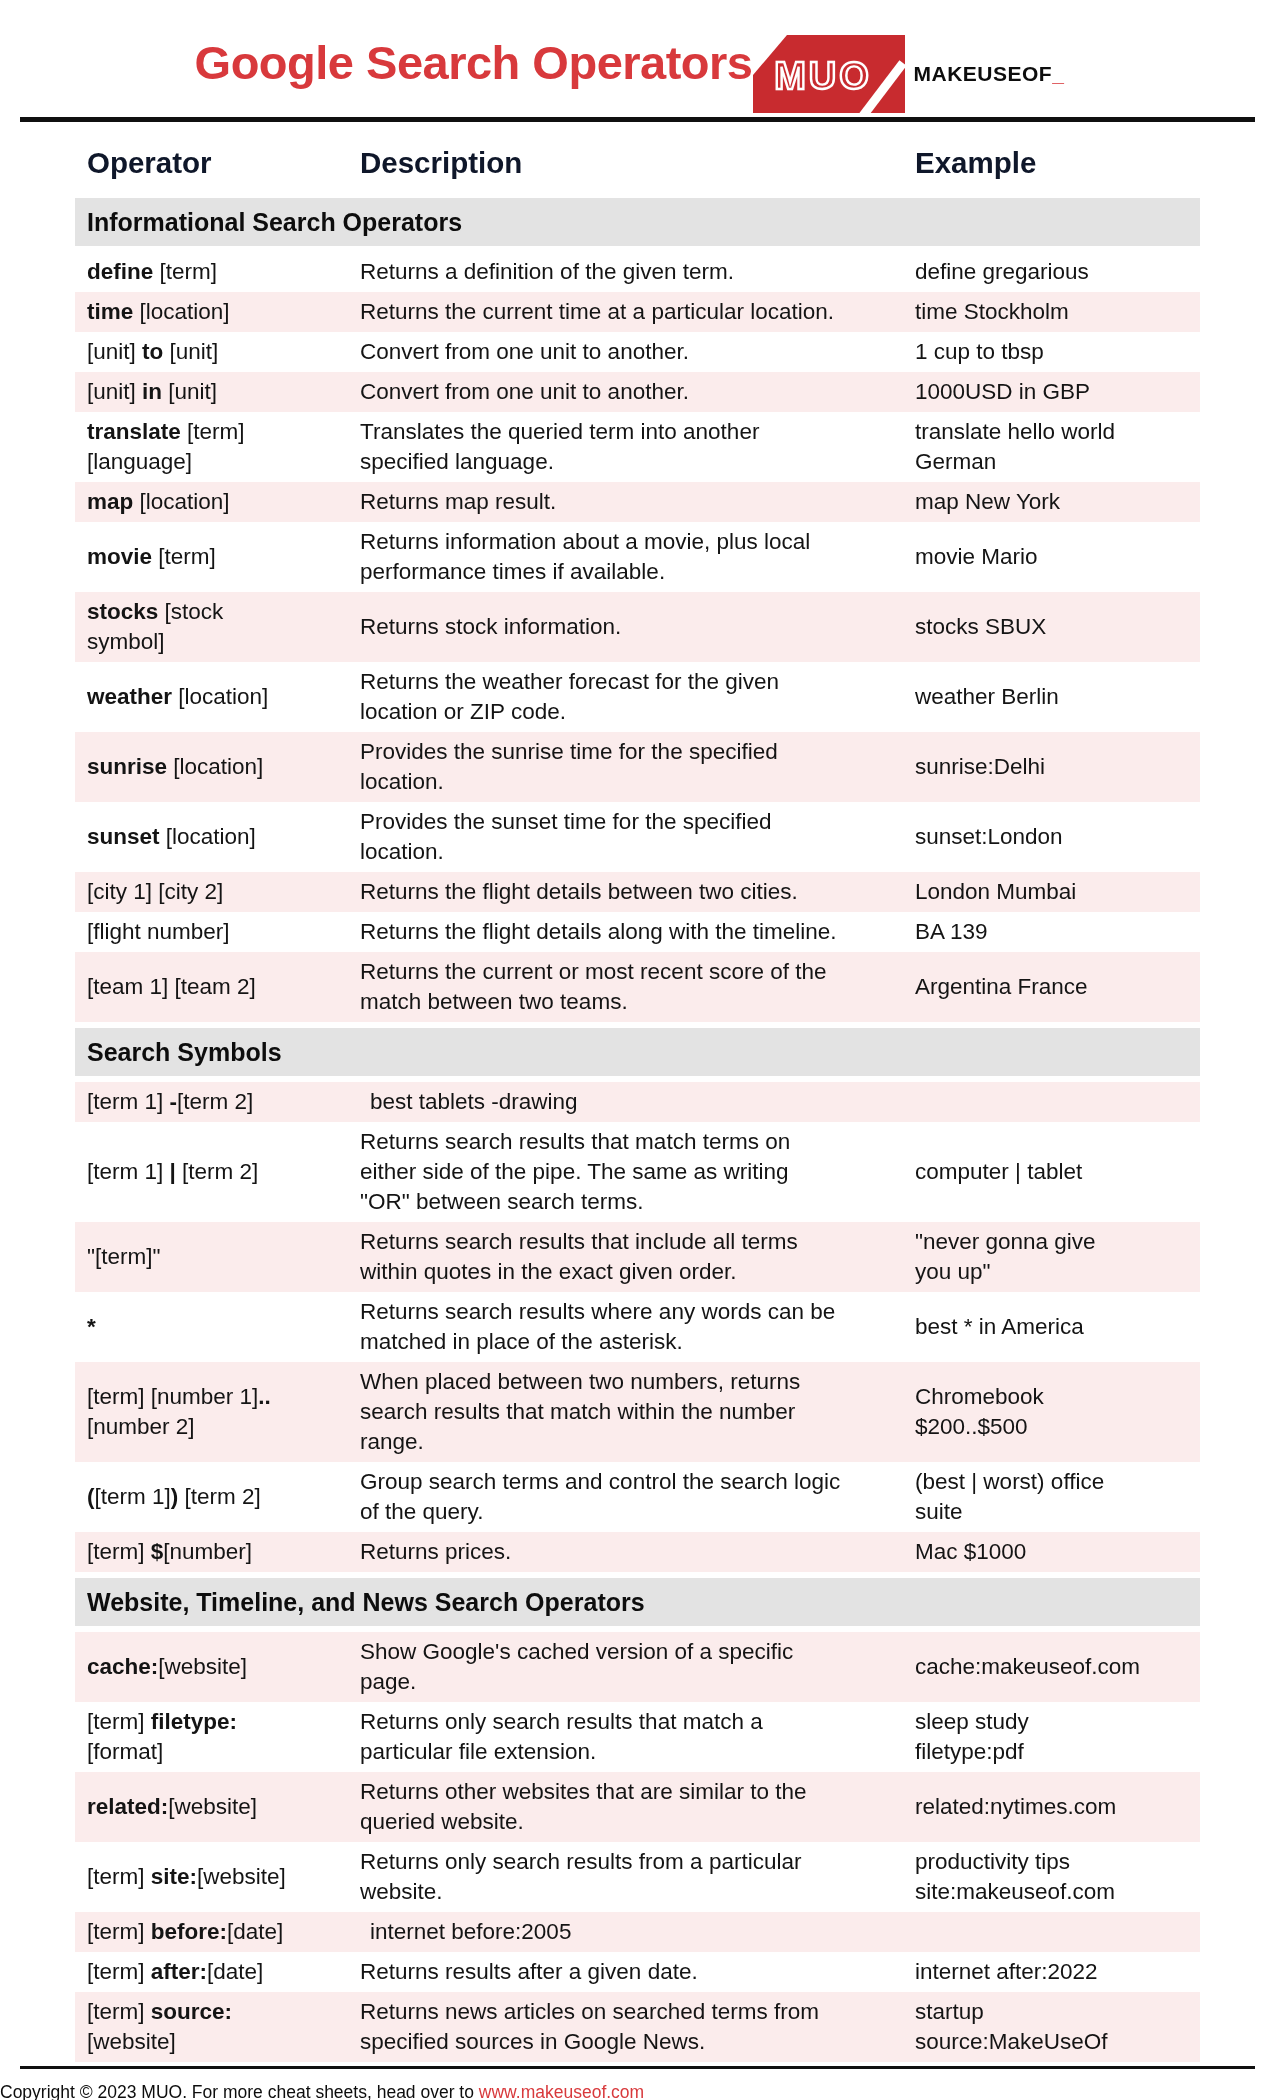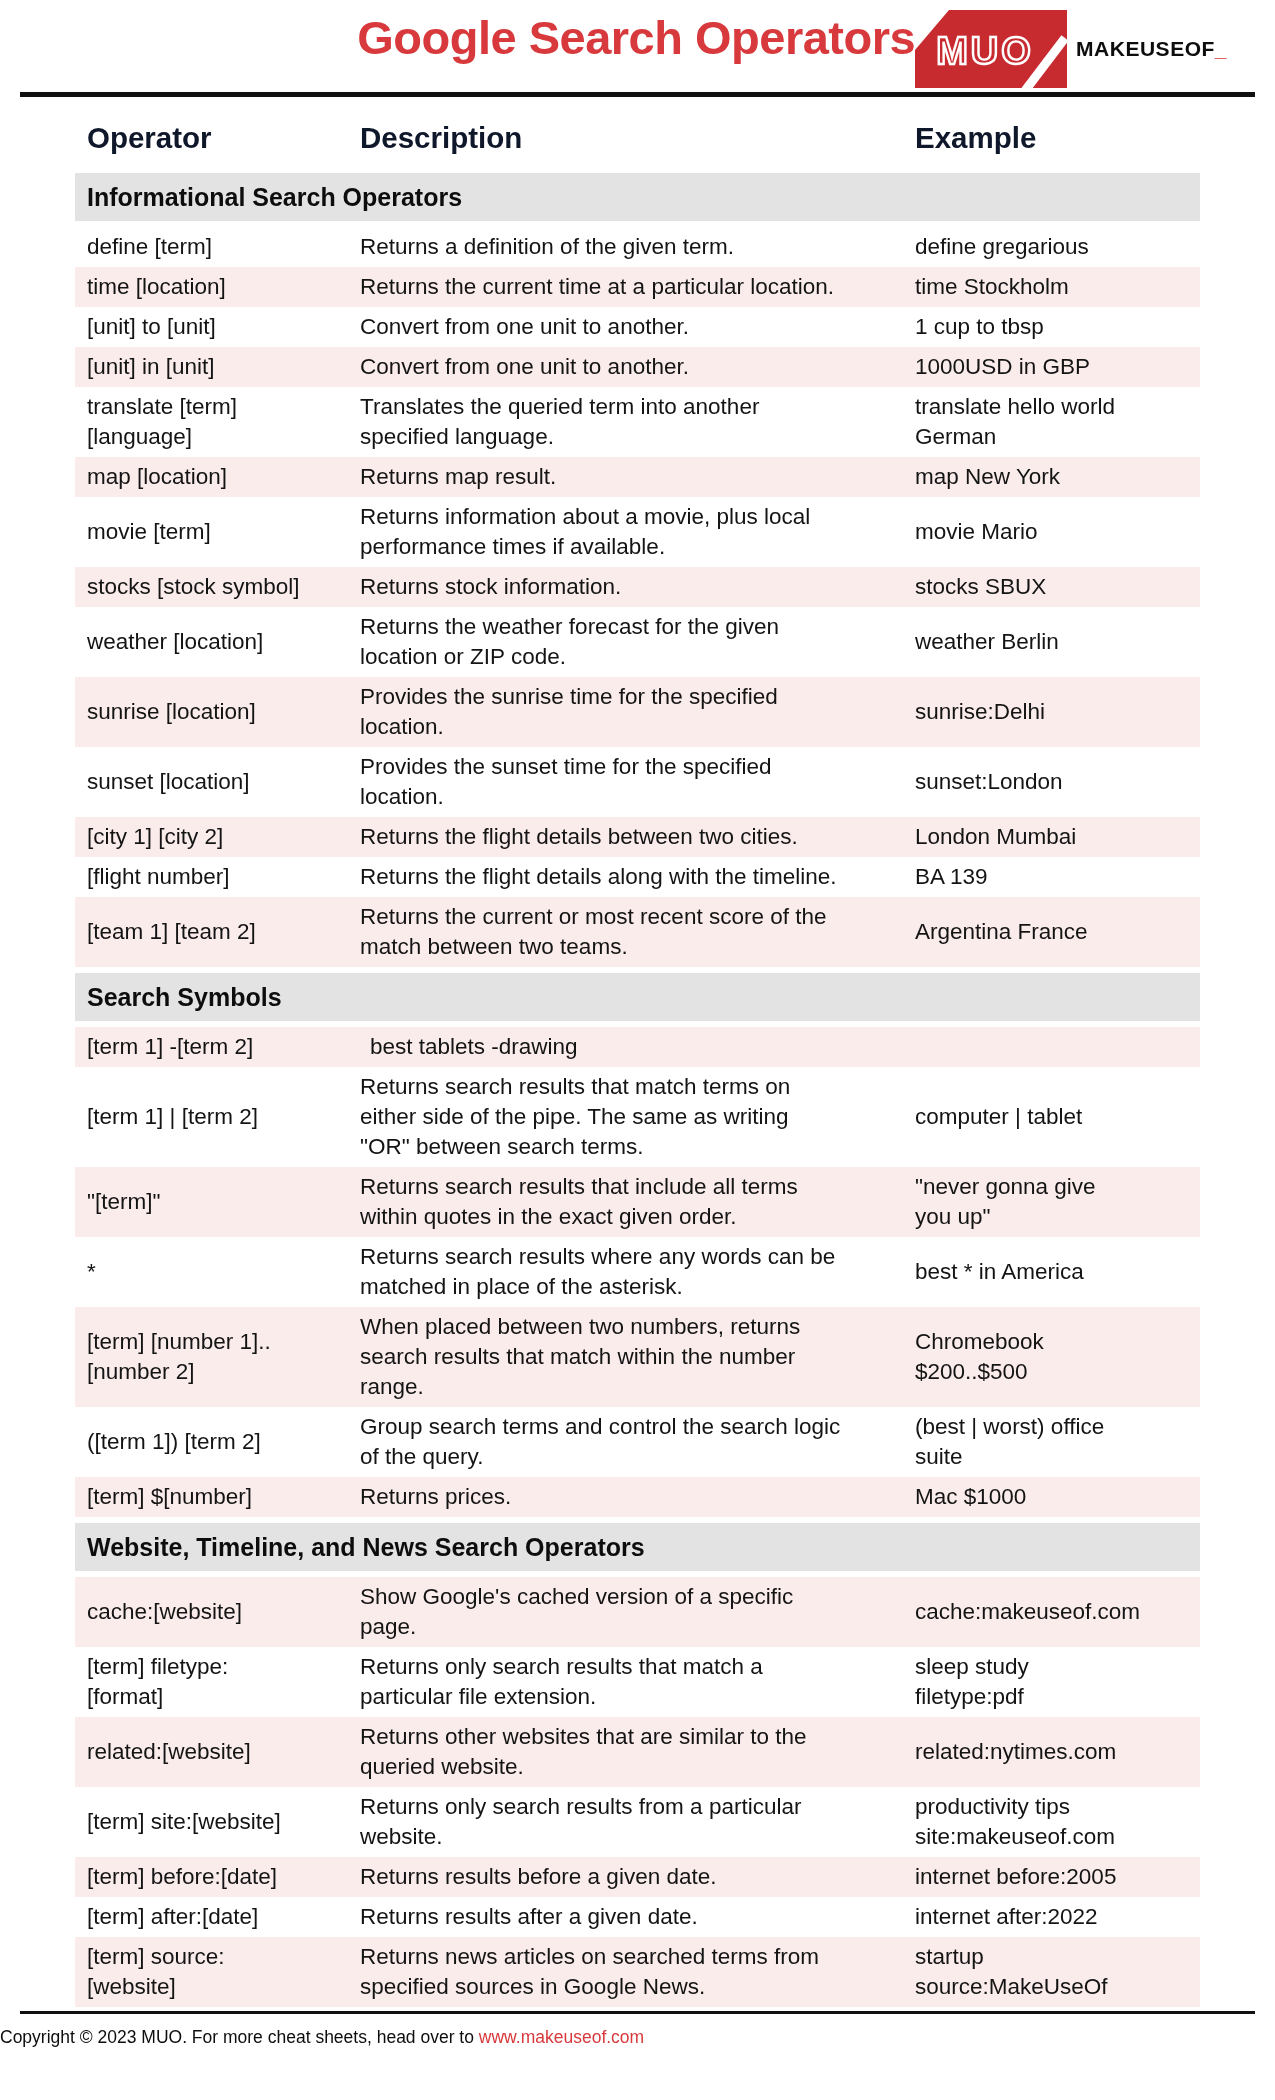--- a/index.html
+++ b/index.html
@@ -8,24 +8,25 @@
   .page {
     position: relative;
     width: 1275px;
     height: 2100px;
     background: #ffffff;
     overflow: hidden;
   }
   
   .header {
     display: flex;
-    justify-content: flex-end;
+    justify-content: center;
     align-items: flex-start;
     padding: 10px 48px 0 32px;
     height: 88px;
+    margin-top: 25px;
   }
   .page-title {
     font-size: 47px;
     font-weight: bold;
     color: #d8393c;
     letter-spacing: -0.5px;
     line-height: 1.1;
     margin-top: 2px;
   }
   .logo { display: flex; align-items: center; gap: 9px; }
@@ -78,21 +79,21 @@
   .row.white { background: #ffffff; }
   .cell {
     font-size: 22.5px;
     line-height: 30px;
     padding-top: 5px;
     padding-bottom: 5px;
   }
   .cell.op   { padding-left: 12px; padding-right: 56px; }
   .cell.desc { padding-right: 64px; }
   .cell.ex   { padding-left: 10px; padding-right: 70px; }
-  .cell .b { font-weight: normal; }
+  .cell .b { font-weight: bold; }
   
   .footer-rule {
     height: 3px;
     background: #101010;
     margin: 4px 20px 0 20px;
   }
   .footer {
     text-align: left;
     font-size: 17.5px;
     margin-top: 13px;
@@ -252,21 +253,20 @@
           <div class="cell desc">Returns other websites that are similar to the queried website.</div>
           <div class="cell ex">related:nytimes.com</div>
         </div>
         <div class="row white">
           <div class="cell op"><span>[term] </span><span class="b">site:</span><span>[website]</span></div>
           <div class="cell desc">Returns only search results from a particular website.</div>
           <div class="cell ex">productivity tips site:makeuseof.com</div>
         </div>
         <div class="row pink">
           <div class="cell op"><span>[term] </span><span class="b">before:</span><span>[date]</span></div>
-          <div class="cell desc">Returns results before a given date.</div>
           <div class="cell ex">internet before:2005</div>
         </div>
         <div class="row white">
           <div class="cell op"><span>[term] </span><span class="b">after:</span><span>[date]</span></div>
           <div class="cell desc">Returns results after a given date.</div>
           <div class="cell ex">internet after:2022</div>
         </div>
         <div class="row pink">
           <div class="cell op"><span>[term] </span><span class="b">source:</span><span>[website]</span></div>
           <div class="cell desc">Returns news articles on searched terms from specified sources in Google News.</div>

